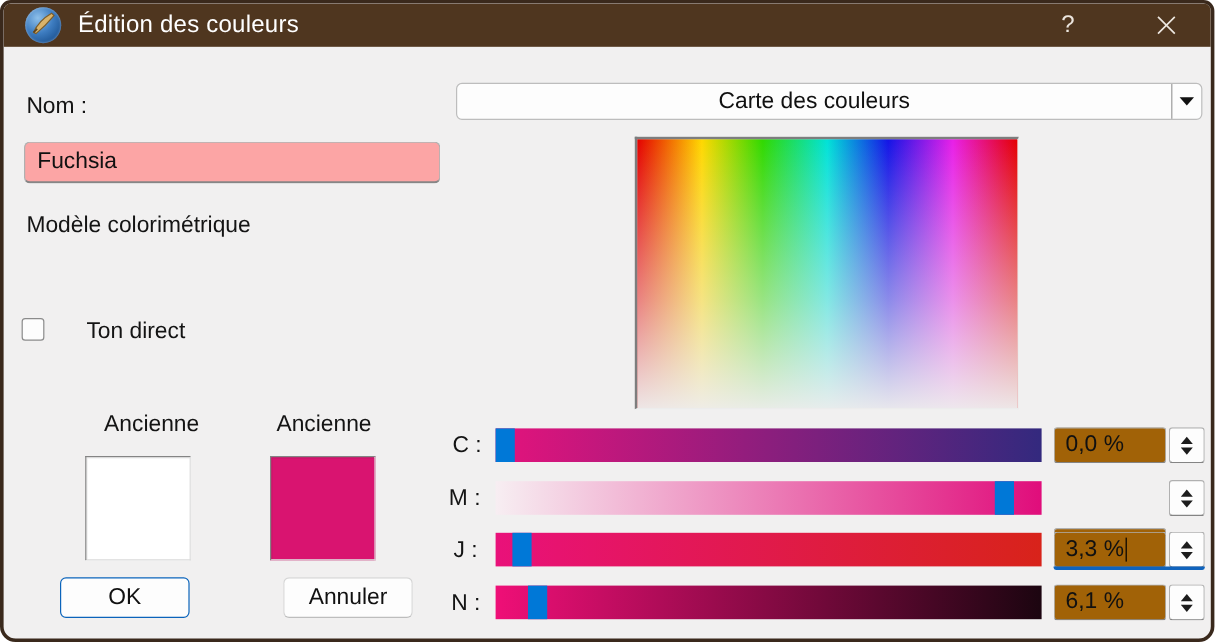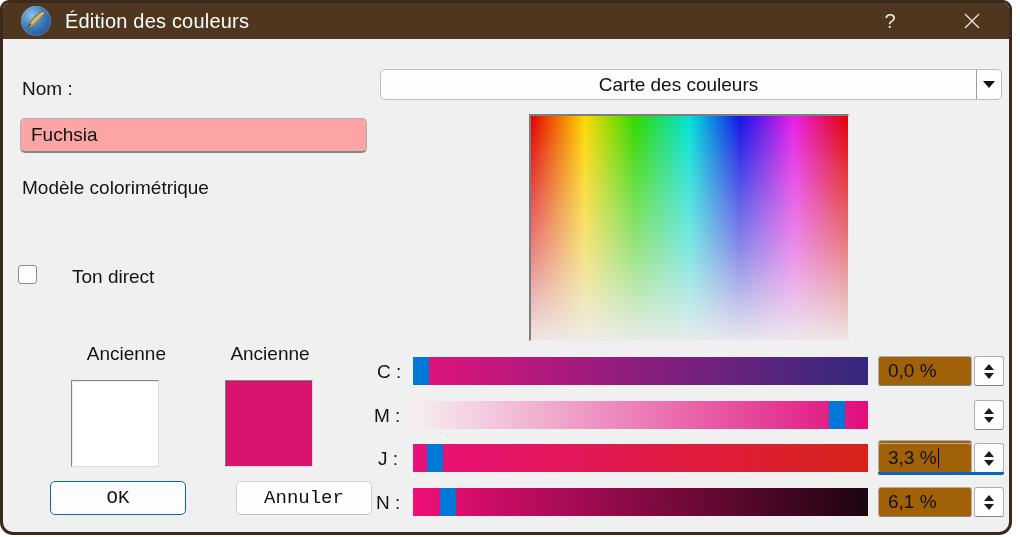--- a/index.html
+++ b/index.html
@@ -25,23 +25,23 @@
     border-radius:5px;font-size:19px;color:#111;padding:0 10px;box-sizing:border-box;
     display:flex;align-items:center;}
   .combo{position:absolute;background:#fdfdfd;border:1px solid #bdbdbd;border-radius:5px;
     box-sizing:border-box;display:flex;align-items:center;font-size:19px;color:#111;}
   .combo .chev{margin-left:auto;margin-right:12px;display:flex;align-items:center;}
   .checkbox{position:absolute;width:19px;height:19px;background:#fdfdfd;border:1px solid #8b8b8b;
     border-radius:3px;box-sizing:border-box;}
   .swatch{position:absolute;width:88px;height:87px;box-sizing:border-box;
     border-style:solid;border-width:1px;border-color:#848484 #dcdcdc #dcdcdc #848484;
     box-shadow:inset 1px 1px 0 rgba(0,0,0,0.08);}
-  .btn{position:absolute;width:136px;height:34px;background:#fdfdfd;border:1px solid #d2d2d2;
+  .btn{position:absolute;width:108px;height:34px;background:#fdfdfd;border:1px solid #d2d2d2;
     border-bottom-color:#bdbdbd;border-radius:5px;box-sizing:border-box;font-size:19px;color:#111;
-    display:flex;align-items:center;justify-content:center;cursor:default;font-family:Liberation Mono, monospace;}
+    display:flex;align-items:center;justify-content:center;cursor:default;}
   .btn.default{border:1.5px solid #0b64bb;}
   
   .map-combo{left:377px;top:66px;width:622px;height:31px;}
   .map-combo .center-text{flex:1;text-align:center;}
   .map-combo .arrow-sec{width:25px;height:100%;border-left:1px solid #9c9c9c;
     display:flex;align-items:center;justify-content:center;box-sizing:border-box;}
   .tri-down{width:0;height:0;border-left:6px solid transparent;border-right:6px solid transparent;
     border-top:7px solid #111;}
   .colormap{position:absolute;left:526px;top:111px;width:320px;height:227px;box-sizing:border-box;
     border-style:solid;border-width:2px 1px 1px 2px;border-color:#7d7d7d #ececec #ececec #7d7d7d;

